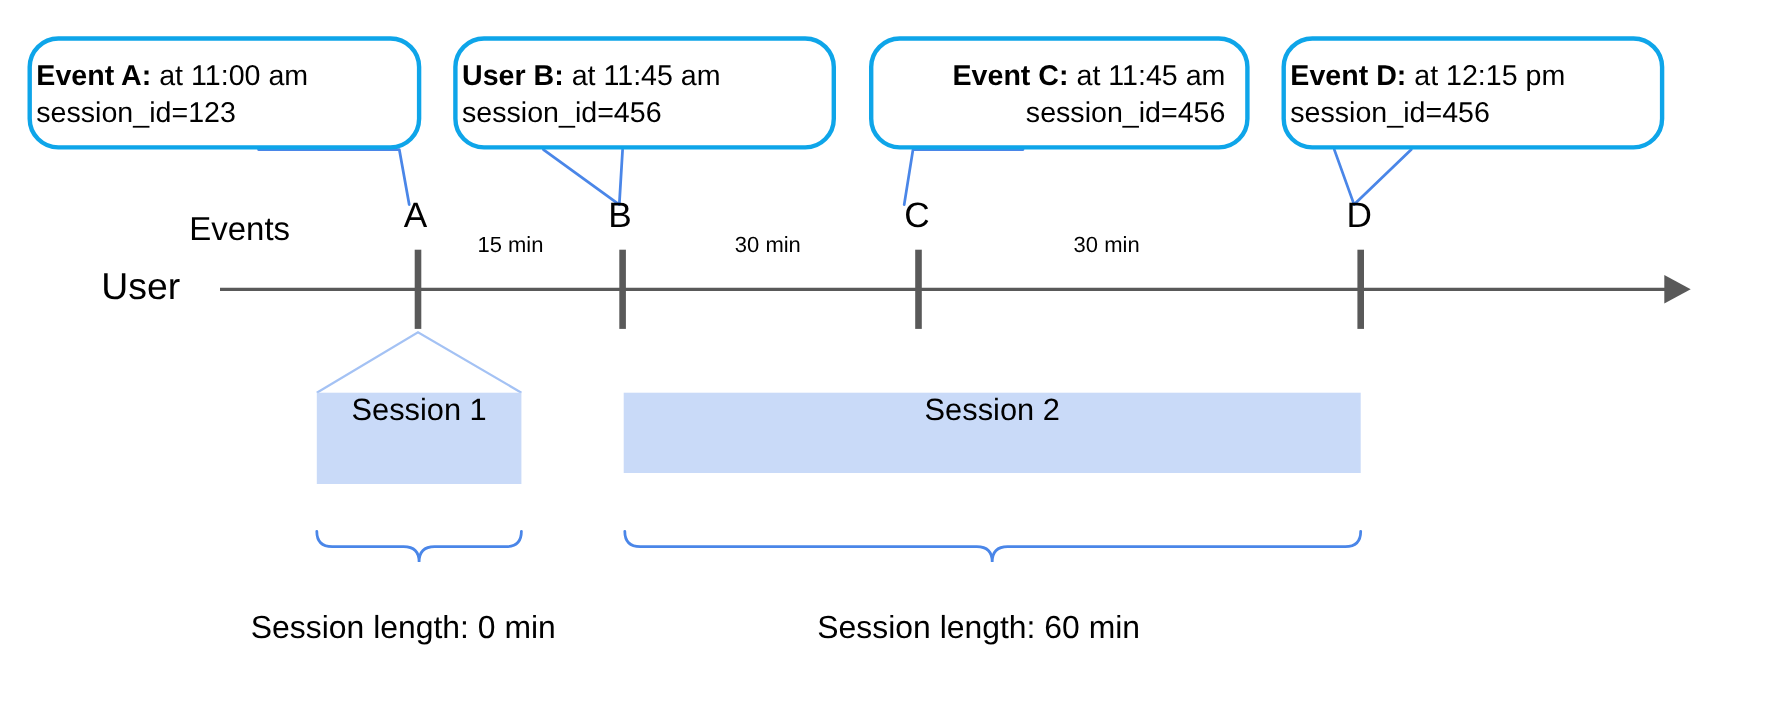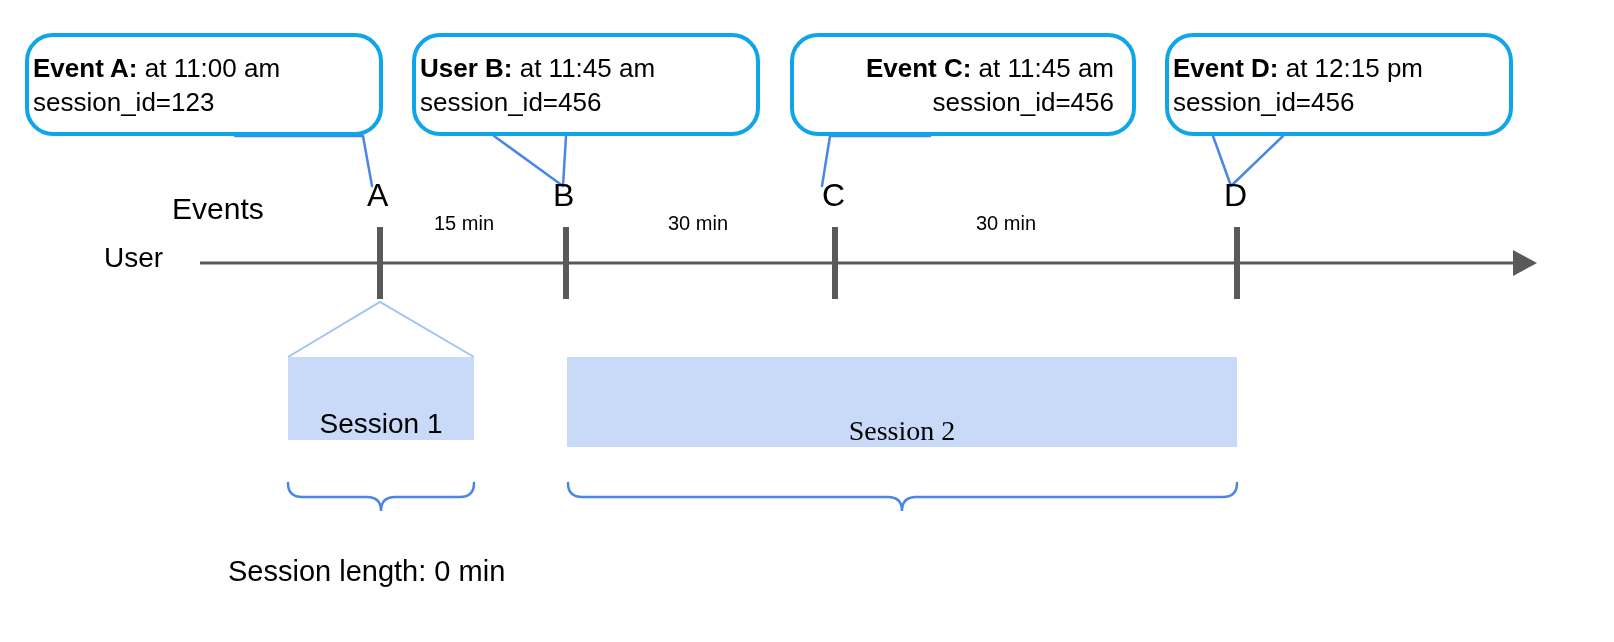--- a/index.html
+++ b/index.html
@@ -53,41 +53,40 @@
   }
   .layer-under { z-index: 2; }
 
   
   .lbl {
     position: absolute;
     white-space: nowrap;
     z-index: 3;
   }
   .lbl-axis-name {
-    font-size: 28px;
-    margin-left: 12px;
+    font-size: 34px;
   }
   .lbl-row-name {
     font-size: 30px;
   }
   .lbl-tick {
     font-size: 32px;
   }
   .lbl-gap {
     font-size: 20px;
   }
   .lbl-sesslen {
     font-size: 29px;
   }
   
   .sessbar {
     position: absolute;
     background: #c9daf8;
     display: flex;
-    align-items: flex-end;
+    align-items: flex-start;
     justify-content: center;
     font-size: 28px;
     color: #000000;
     z-index: 3;
   }
 </style>
 </head>
 <body>
 
 <div id="canvas">
@@ -144,20 +143,21 @@
   <div class="lbl lbl-tick" style="left:1224px; top:177px;">D</div>
 
   <div class="lbl lbl-gap" style="left:434px; top:212px;">15 min</div>
   <div class="lbl lbl-gap" style="left:668px; top:212px;">30 min</div>
   <div class="lbl lbl-gap" style="left:976px; top:212px;">30 min</div>
 
   <div class="sessbar" style="left:288px; top:357px; width:186px; height:83px;">
     <span>Session 1</span>
   </div>
 
-  <div class="sessbar" style="left:567px; top:357px; width:670px; height:90px;font-family:Liberation Serif, serif;">
+  <div class="sessbar" style="left:567px; top:357px; width:670px; height:73px;">
     <span>Session 2</span>
   </div>
 
   <div class="lbl lbl-sesslen" style="left:228px; top:555px;">Session length: 0 min</div>
 
+  <div class="lbl lbl-sesslen" style="left:743px; top:555px;">Session length: 60 min</div>
 
 </div>
 
 </body></html>

